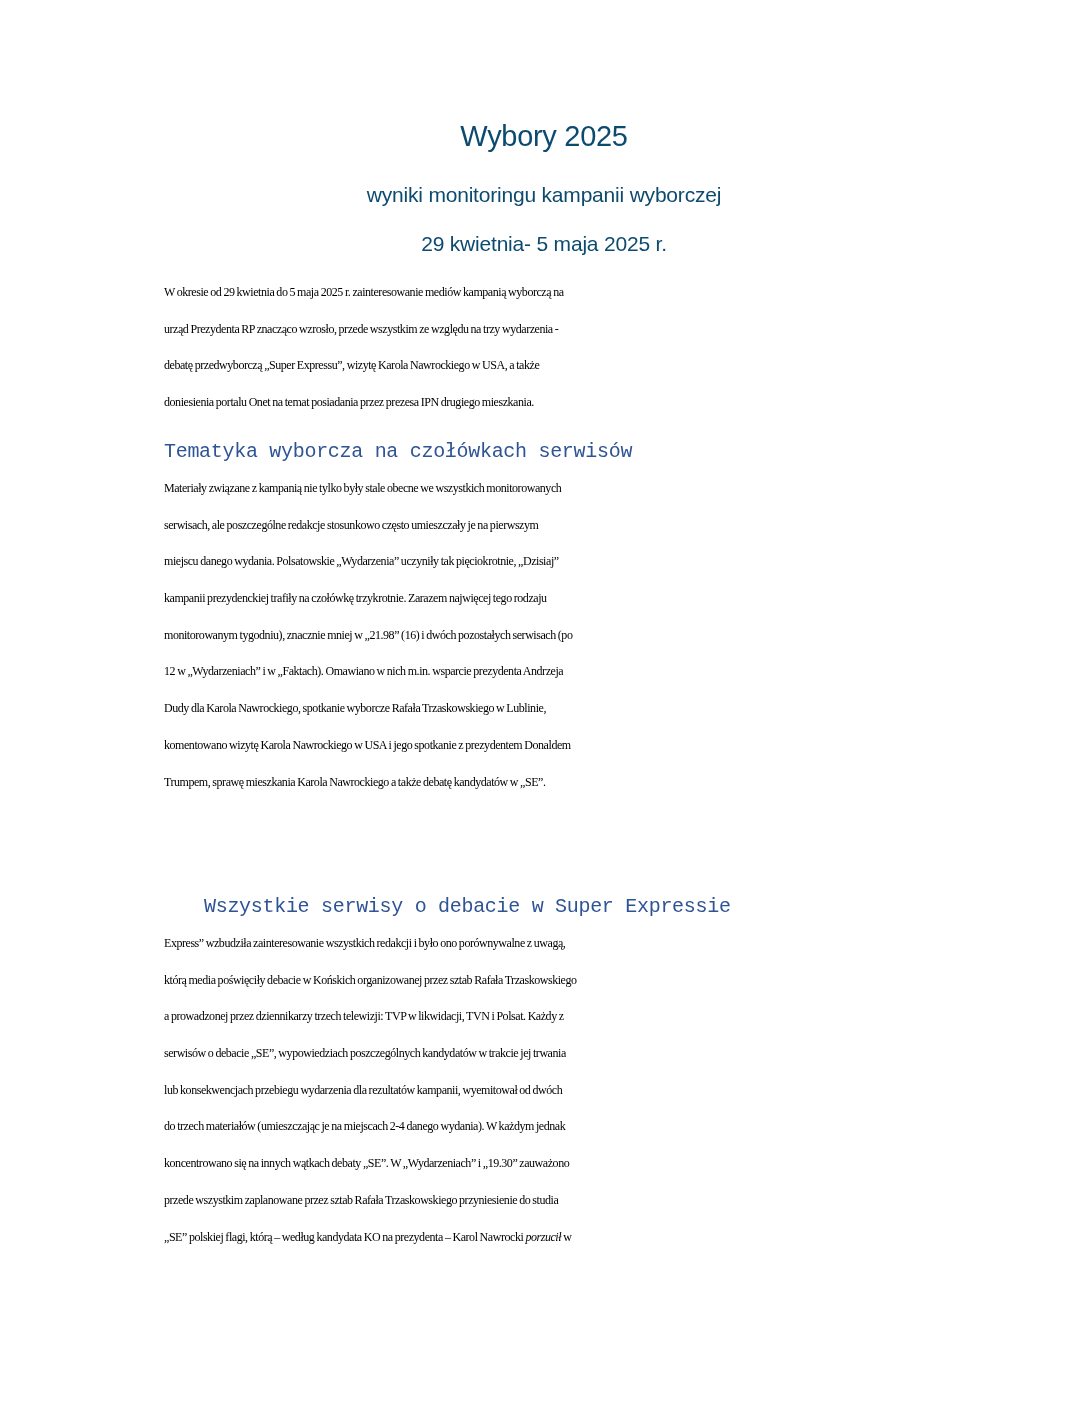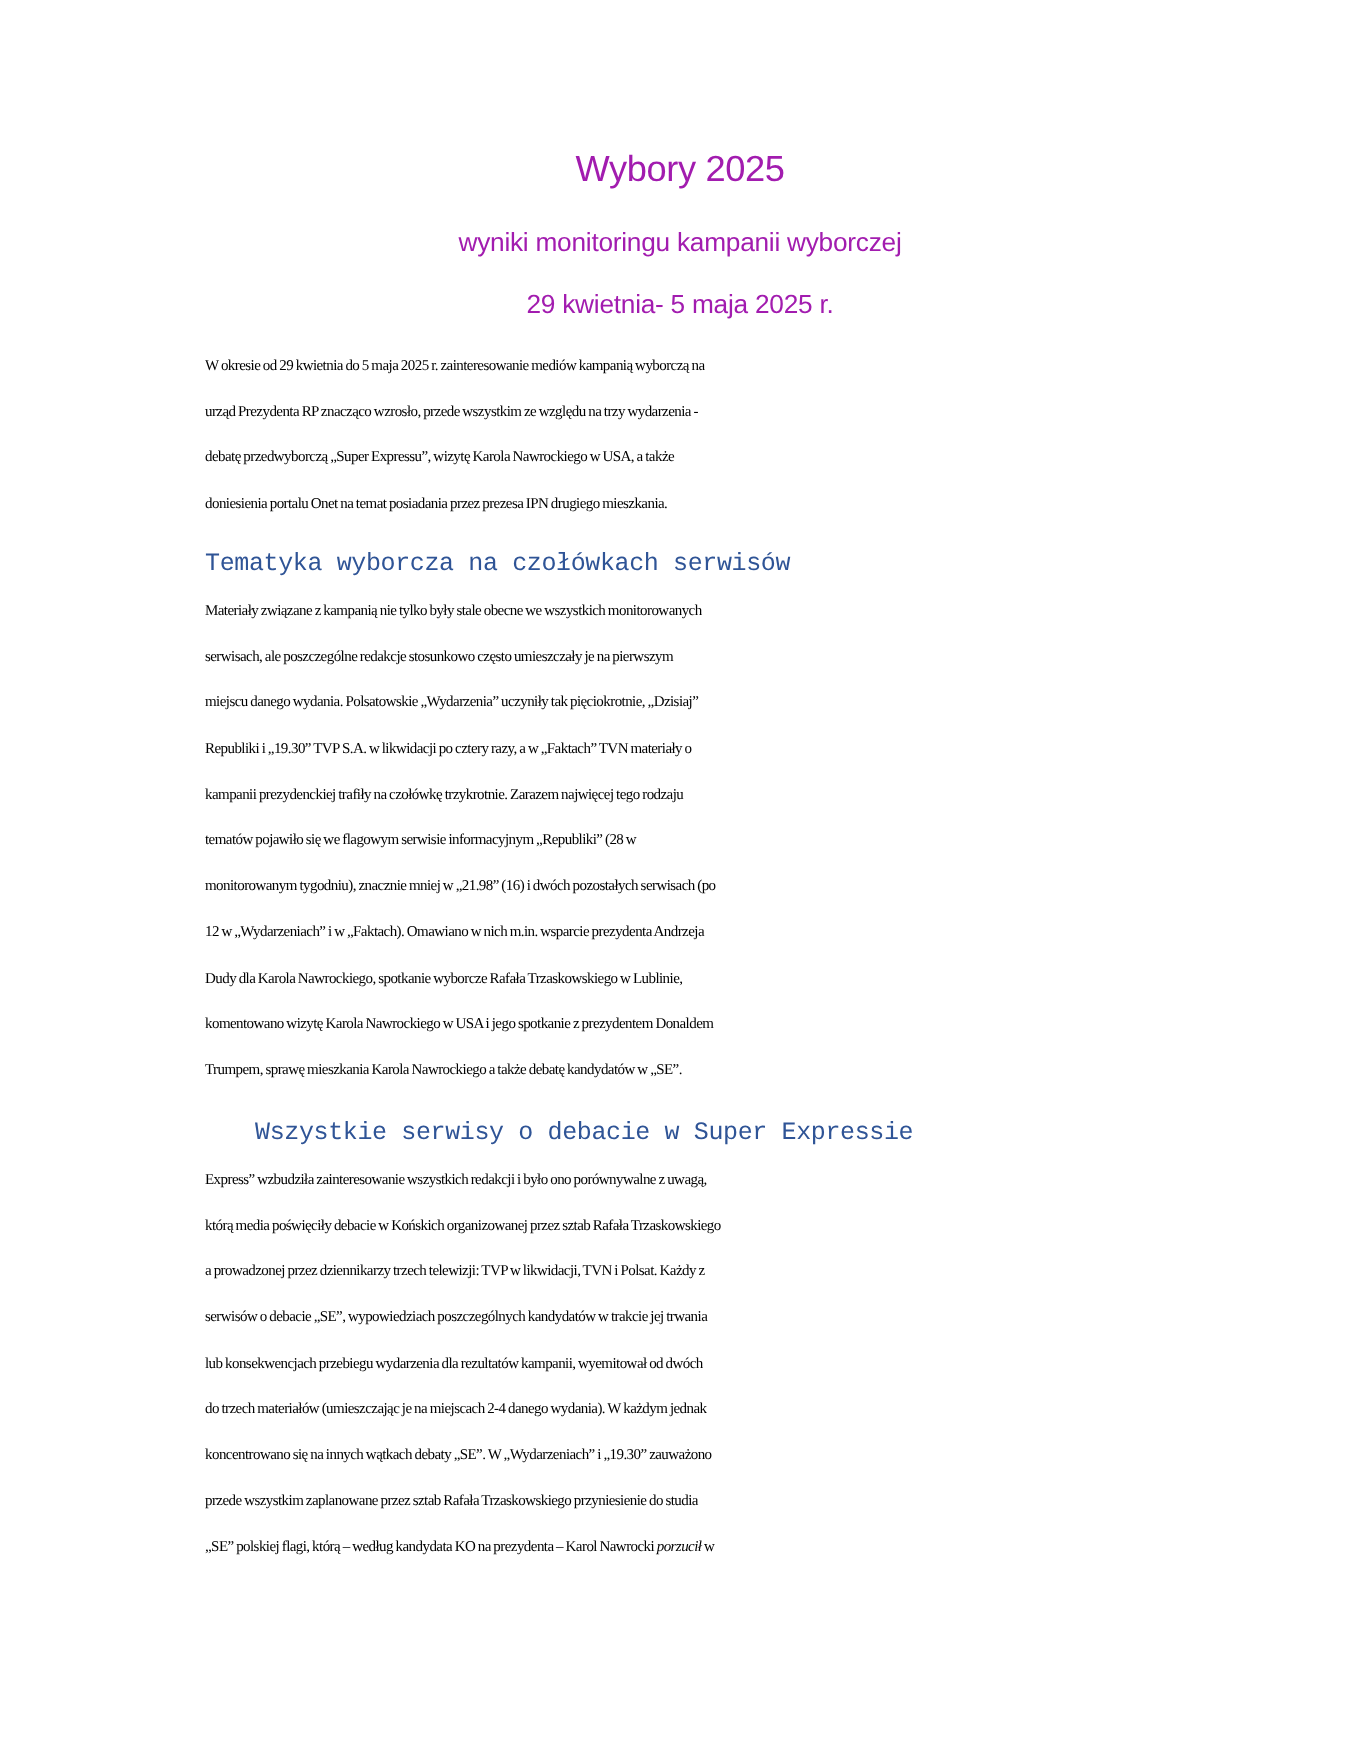--- a/index.html
+++ b/index.html
@@ -2,21 +2,21 @@
 <html><head>
 <meta charset="utf-8">
 <style>
   html, body { margin: 0; padding: 0; background: #ffffff; }
   body { width: 1088px; height: 1408px; position: relative; overflow: hidden; }
   .page {
     position: absolute; left: 0; top: 0; width: 1088px; height: 1408px; background: #ffffff;
   }
   .title {
     position: absolute; left: 0; width: 1088px; text-align: center;
-    color: #a21caf; font-family: "Liberation Sans", sans-serif; font-weight: normal;
+    color: #0c4a6e; font-family: "Liberation Sans", sans-serif; font-weight: normal;
     margin: 0;
   }
   .t1 { top: 120px; font-size: 29px; letter-spacing: -0.3px; }
   .t2 { top: 183px; font-size: 21px; letter-spacing: -0.2px; }
   .t3 { top: 232px; font-size: 21px; letter-spacing: -0.2px; }
   .lines {
     position: absolute; left: 164px; width: 770px;
     font-family: Liberation Serif, serif; font-size: 12px; color: #000;
     letter-spacing: -0.45px; word-spacing: -0.5px;
   }
@@ -43,23 +43,21 @@
     <p class="line">debatę przedwyborczą „Super Expressu”, wizytę Karola Nawrockiego w USA, a także</p>
     <p class="line">doniesienia portalu Onet na temat posiadania przez prezesa IPN drugiego mieszkania.</p>
   </div>
 
   <h3 class="h2" style="top:440px;">Tematyka wyborcza na czołówkach serwisów</h3>
 
   <div class="lines" style="top:470px;">
     <p class="line">Materiały związane z kampanią nie tylko były stale obecne we wszystkich monitorowanych</p>
     <p class="line">serwisach, ale poszczególne redakcje stosunkowo często umieszczały je na pierwszym</p>
     <p class="line">miejscu danego wydania. Polsatowskie „Wydarzenia” uczyniły tak pięciokrotnie, „Dzisiaj”</p>
-    <p class="line">Republiki i „19.30” TVP S.A. w likwidacji po cztery razy, a w „Faktach” TVN materiały o</p>
     <p class="line">kampanii prezydenckiej trafiły na czołówkę trzykrotnie. Zarazem najwięcej tego rodzaju</p>
-    <p class="line">tematów pojawiło się we flagowym serwisie informacyjnym „Republiki” (28 w</p>
     <p class="line">monitorowanym tygodniu), znacznie mniej w „21.98” (16) i dwóch pozostałych serwisach (po</p>
     <p class="line">12 w „Wydarzeniach” i w „Faktach). Omawiano w nich m.in. wsparcie prezydenta Andrzeja</p>
     <p class="line">Dudy dla Karola Nawrockiego, spotkanie wyborcze Rafała Trzaskowskiego w Lublinie,</p>
     <p class="line">komentowano wizytę Karola Nawrockiego w USA i jego spotkanie z prezydentem Donaldem</p>
     <p class="line">Trumpem, sprawę mieszkania Karola Nawrockiego a także debatę kandydatów w „SE”.</p>
   </div>
 
   <h3 class="h2" style="top:895px;margin-left:40px;">Wszystkie serwisy o debacie w Super Expressie</h3>
 
   <div class="lines" style="top:925px;">

